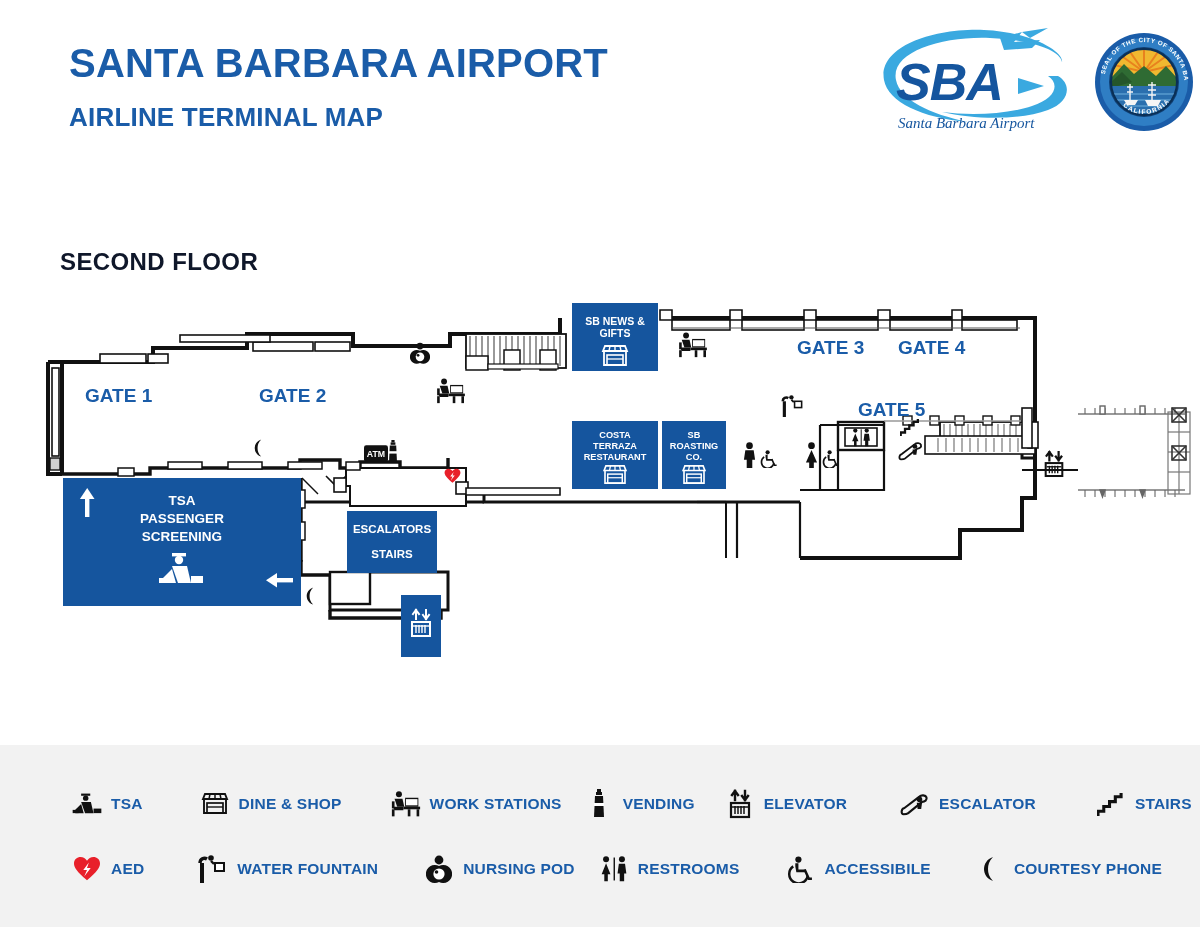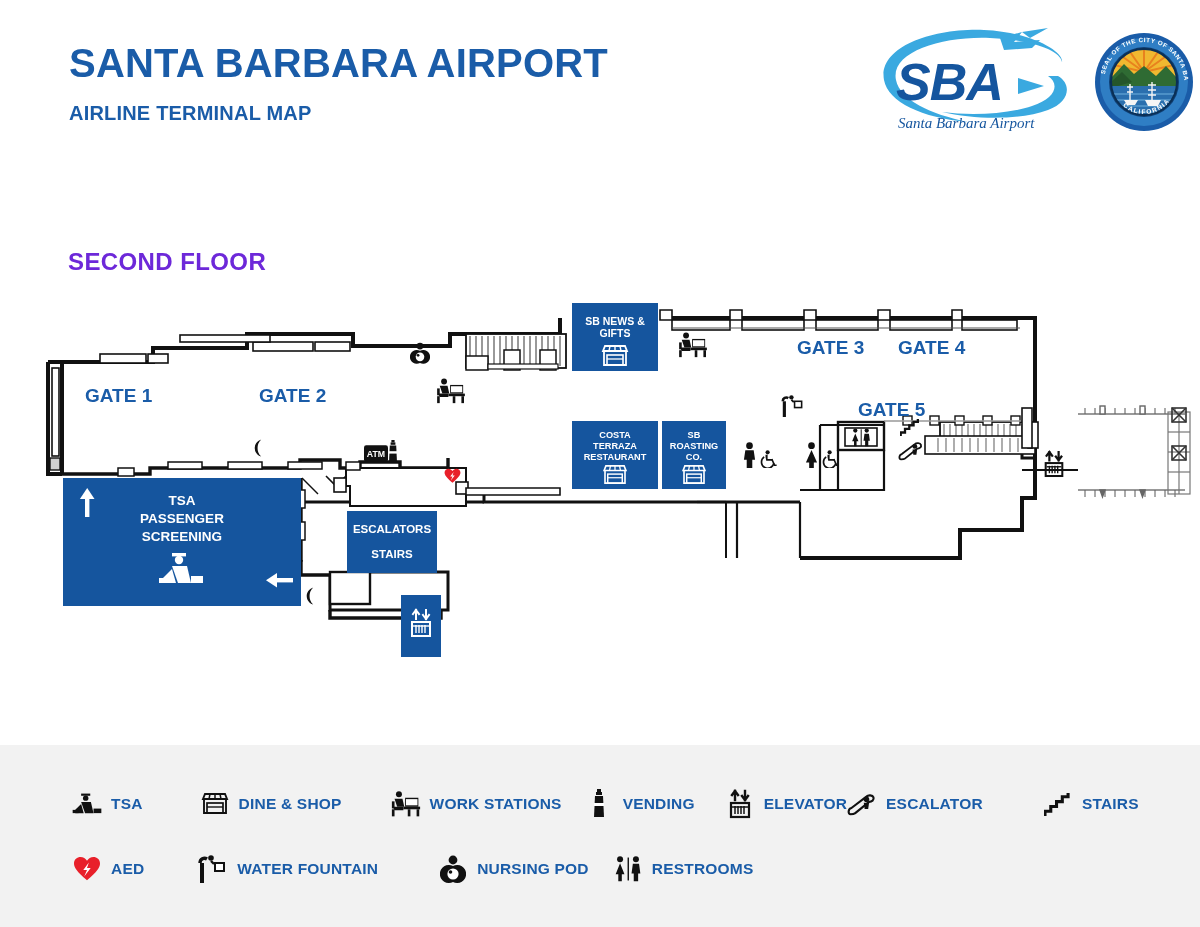--- a/index.html
+++ b/index.html
@@ -28,42 +28,42 @@
   #main-title {
     font-size: 40px;
     font-weight: bold;
     color: #1a5ca8;
     letter-spacing: 0.2px;
     line-height: 1.05;
     margin: 0;
     white-space: nowrap;
   }
   #sub-title {
-    font-size: 20px;
+    font-size: 26px;
     font-weight: bold;
     color: #1a5ca8;
     letter-spacing: 0.2px;
     margin: 18px 0 0 0;
     white-space: nowrap;
   }
   #logos {
     position: absolute;
     right: 18px; top: 22px;
     display: flex;
     align-items: center;
     gap: 22px;
   }
 
   
   #floor-label {
     position: absolute;
-    left: 68px; top: 248px;
+    left: 60px; top: 248px;
     font-size: 24px;
     font-weight: bold;
-    color: #6d28d9;
+    color: #0f172a;
     letter-spacing: 0.4px;
   }
 
   
   #map-wrap {
     position: absolute;
     left: 0; top: 290px;
     width: 1158px; height: 400px;
   }
   #map-svg { display: block; }
@@ -675,21 +675,21 @@
 
     <div class="legend-item" style="margin-right:30px;text-align:right;">
       <span class="legend-icon">
         <svg width="14" height="30" viewBox="0 0 14 30">
             <use href="#ico-vend" width="14" height="30"></use>
           </svg>
       </span>
       <span class="legend-text">VENDING</span>
     </div>
 
-    <div class="legend-item" style="">
+    <div class="legend-item" style="margin-right:53px;">
       <span class="legend-icon">
         <svg width="26" height="30" viewBox="0 0 26 30">
             <use href="#ico-elev-b" width="26" height="30"></use>
           </svg>
       </span>
       <span class="legend-text">ELEVATOR</span>
     </div>
 
     <div class="legend-item" style="margin-right:60px;">
       <span class="legend-icon">
@@ -715,21 +715,21 @@
 
     <div class="legend-item" style="margin-right:54px;">
       <span class="legend-icon">
         <svg width="28" height="26" viewBox="0 0 30 28">
             <use href="#ico-aed" width="30" height="28"></use>
           </svg>
       </span>
       <span class="legend-text">AED</span>
     </div>
 
-    <div class="legend-item" style="margin-right:60px;">
+    <div class="legend-item" style="margin-right:46px;">
       <span class="legend-icon">
         <svg width="30" height="28" viewBox="0 0 30 28">
             <use href="#ico-water" width="30" height="28"></use>
           </svg>
       </span>
       <span class="legend-text">WATER FOUNTAIN</span>
     </div>
 
     <div class="legend-item" style="margin-right:24px;">
       <span class="legend-icon">
@@ -742,16 +742,32 @@
 
     <div class="legend-item" style="margin-right:46px;">
       <span class="legend-icon">
         <svg width="32" height="28" viewBox="0 0 34 30">
             <use href="#ico-rest" width="34" height="30"></use>
           </svg>
       </span>
       <span class="legend-text">RESTROOMS</span>
     </div>
 
-
+    <div class="legend-item" style="margin-right:44px;">
+      <span class="legend-icon">
+        <svg width="27" height="27" viewBox="0 0 26 26">
+            <use href="#ico-access" width="26" height="26"></use>
+          </svg>
+      </span>
+      <span class="legend-text">ACCESSIBILE</span>
+    </div>
+
+    <div class="legend-item">
+      <span class="legend-icon">
+        <svg width="14" height="26" viewBox="0 0 14 26">
+            <use href="#ico-phone" width="14" height="26"></use>
+          </svg>
+      </span>
+      <span class="legend-text">COURTESY PHONE</span>
+    </div>
 
   </div>
 </div>
 
 </body></html>

